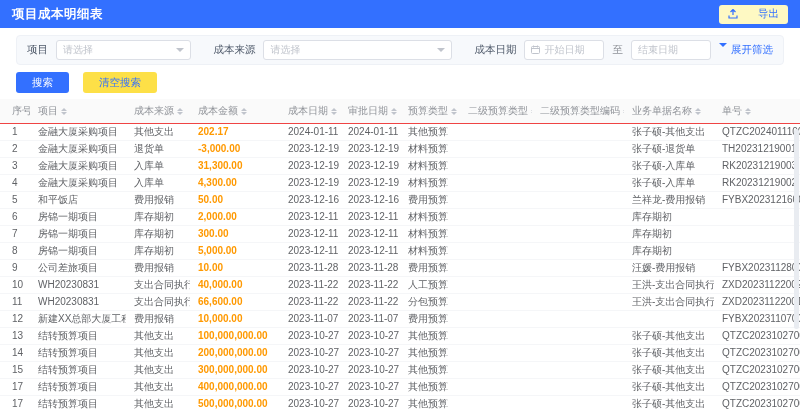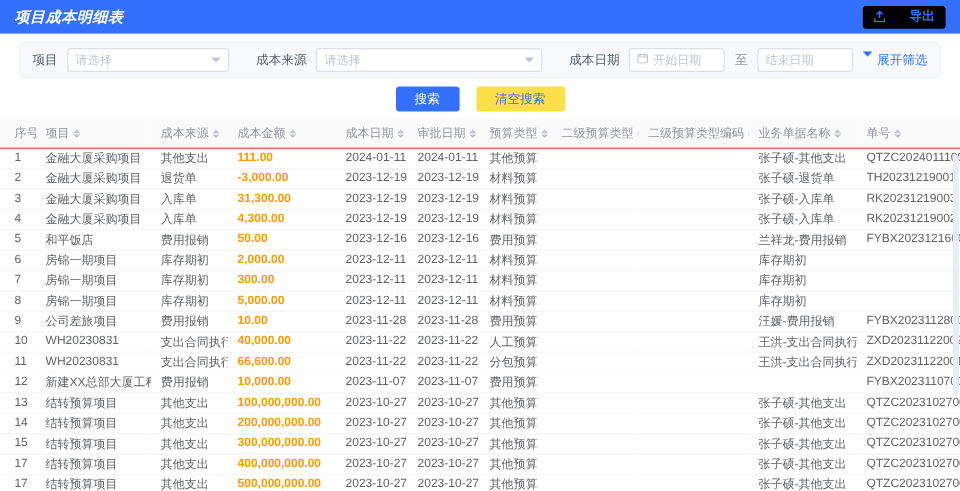--- a/index.html
+++ b/index.html
@@ -7,42 +7,42 @@
     --amount:#ff9900;
     --header-text:#909399;
     --body-text:#606266;
   }
   *{margin:0;padding:0;box-sizing:border-box;}
   html,body{width:800px;height:409px;overflow:hidden;background:#fff;
     font-family:"Liberation Sans","DejaVu Sans",sans-serif;font-size:10.5px;color:var(--body-text);}
   
   .topbar{height:28px;background:var(--accent);display:flex;align-items:center;
     justify-content:space-between;padding:0 12px;}
-  .topbar .title{color:#fff;font-size:12.5px;font-weight:bold;letter-spacing:.5px;font-style:italic;}
-  .export-btn{background:#000000;color:var(--accent);border:none;border-radius:3px;
-    height:19px;padding:0 9px;font-size:10.5px;display:flex;align-items:center;gap:20px;cursor:pointer;font-weight:bold;}
+  .topbar .title{color:#fff;font-size:12.5px;font-weight:bold;letter-spacing:.5px;}
+  .export-btn{background:#fef9c3;color:var(--accent);border:none;border-radius:3px;
+    height:19px;padding:0 9px;font-size:10.5px;display:flex;align-items:center;gap:20px;cursor:pointer;}
   .export-btn svg{display:block;}
   
   .filter-panel{margin:7px 16px 0;background:#f7f9fc;border:1px solid #eef1f6;border-radius:4px;
     padding:5px 10px;display:flex;align-items:center;gap:8px;height:30px;}
   .f-label{color:#4e5969;font-size:10.5px;white-space:nowrap;}
   .select,.date-input{background:#fff;border:1px solid #dcdfe6;border-radius:3px;height:20px;
     display:flex;align-items:center;padding:0 6px;color:#c0c4cc;font-size:10px;}
   .select{justify-content:space-between;}
   .sel-project{width:150px;margin-right:14px;}
   .sel-source{width:210px;margin-right:14px;}
   .date-input{width:88px;gap:4px;}
   .caret-down{width:0;height:0;border-left:4px solid transparent;border-right:4px solid transparent;
     border-top:4px solid #c0c4cc;display:inline-block;}
   .to-sep{color:#909399;}
   .expand-link{margin-left:auto;color:var(--accent);display:flex;align-items:flex-start;gap:4px;
     cursor:pointer;white-space:nowrap;font-size:10.5px;}
   .expand-link .caret-down{border-top-color:var(--accent);}
   
-  .actions{margin:7px 16px 6px;display:flex;gap:14px;justify-content:center;}
+  .actions{margin:7px 16px 6px;display:flex;gap:14px;}
   .btn{border:none;border-radius:3px;height:21px;padding:0 16px;font-size:10.5px;cursor:pointer;}
   .btn-primary{background:var(--accent);color:#fff;}
   .btn-light{background:#fde047;color:var(--accent);}
   
   .table-wrap{position:relative;}
   table{width:800px;border-collapse:collapse;table-layout:fixed;}
   th,td{text-align:left;padding:0 4px 0 8px;white-space:nowrap;overflow:hidden;font-size:10px;}
   thead th{height:24px;background:#fafafa;color:var(--header-text);font-weight:normal;border-bottom:1px solid #ef4444;}
   tbody td{height:17px;border-bottom:1px solid #f5f6f8;color:var(--body-text);}
   td.amount{color:var(--amount);font-weight:bold;}
@@ -159,21 +159,21 @@
               <i class="up"></i>
               <i class="dn"></i>
             </span></th>
         </tr>
     </thead>
     <tbody>
         <tr>
           <td>1</td>
           <td>金融大厦采购项目</td>
           <td>其他支出</td>
-          <td class="amount">111.00</td>
+          <td class="amount">202.17</td>
           <td>2024-01-11</td>
           <td>2024-01-11</td>
           <td>其他预算</td>
           <td></td>
           <td></td>
           <td>张子硕-其他支出</td>
           <td>QTZC20240111001</td>
         </tr>
         <tr>
           <td>2</td>

